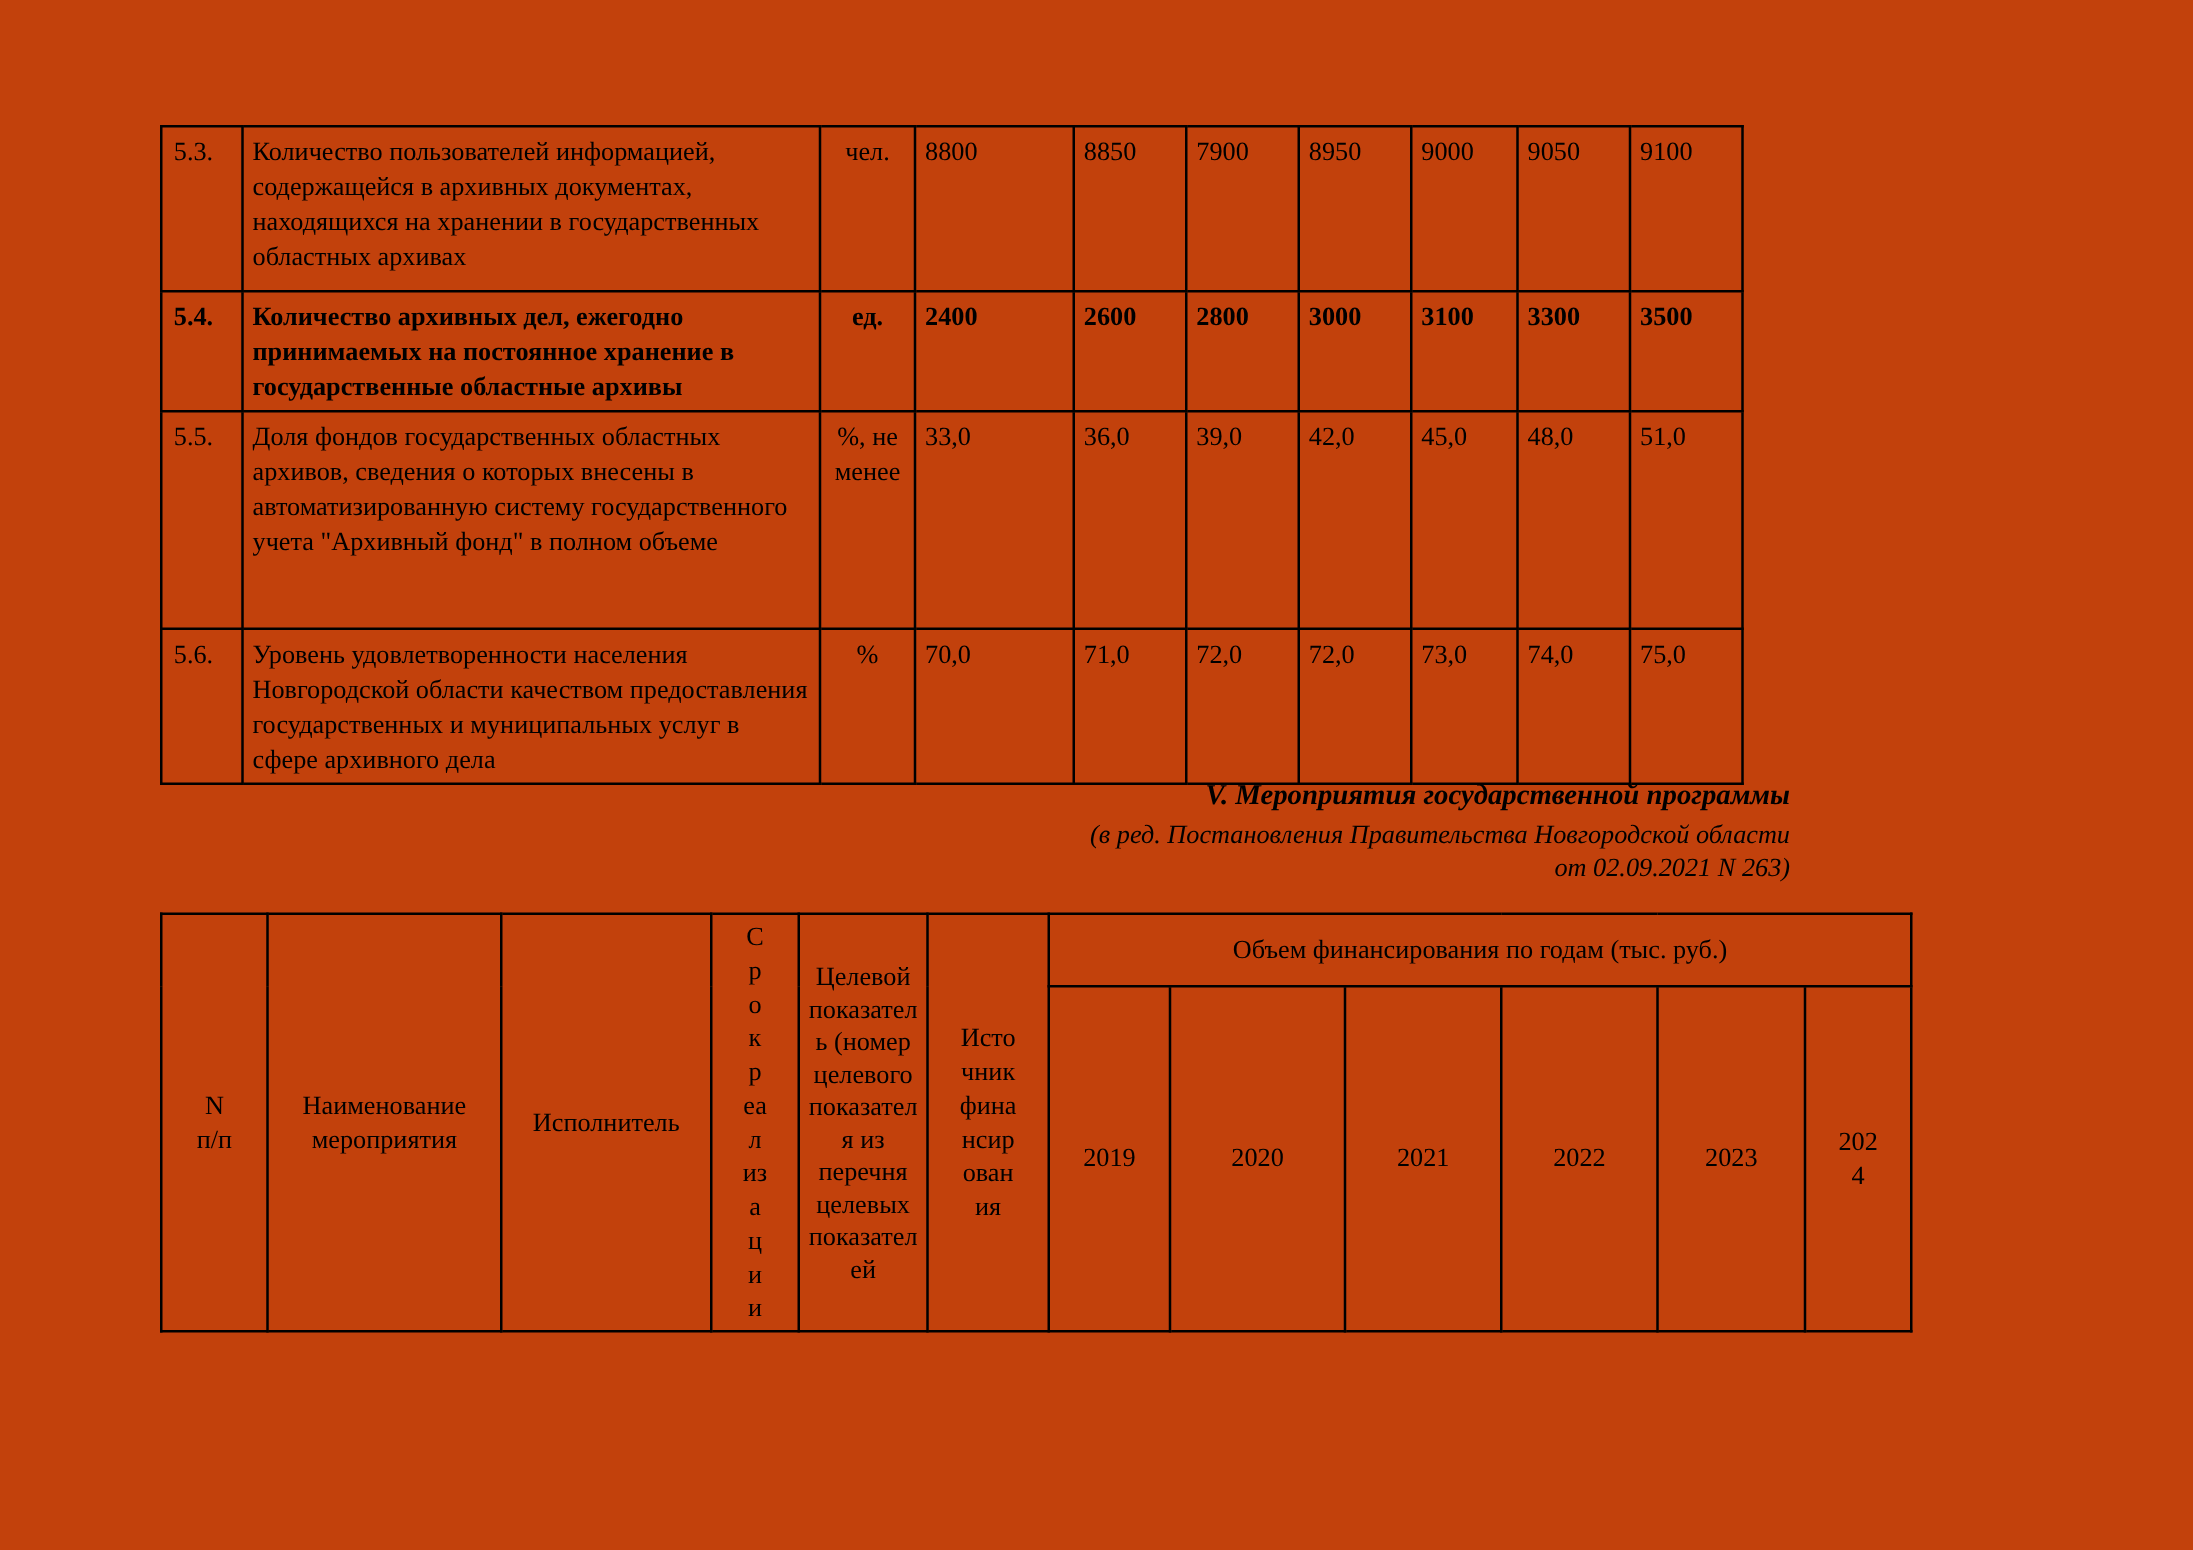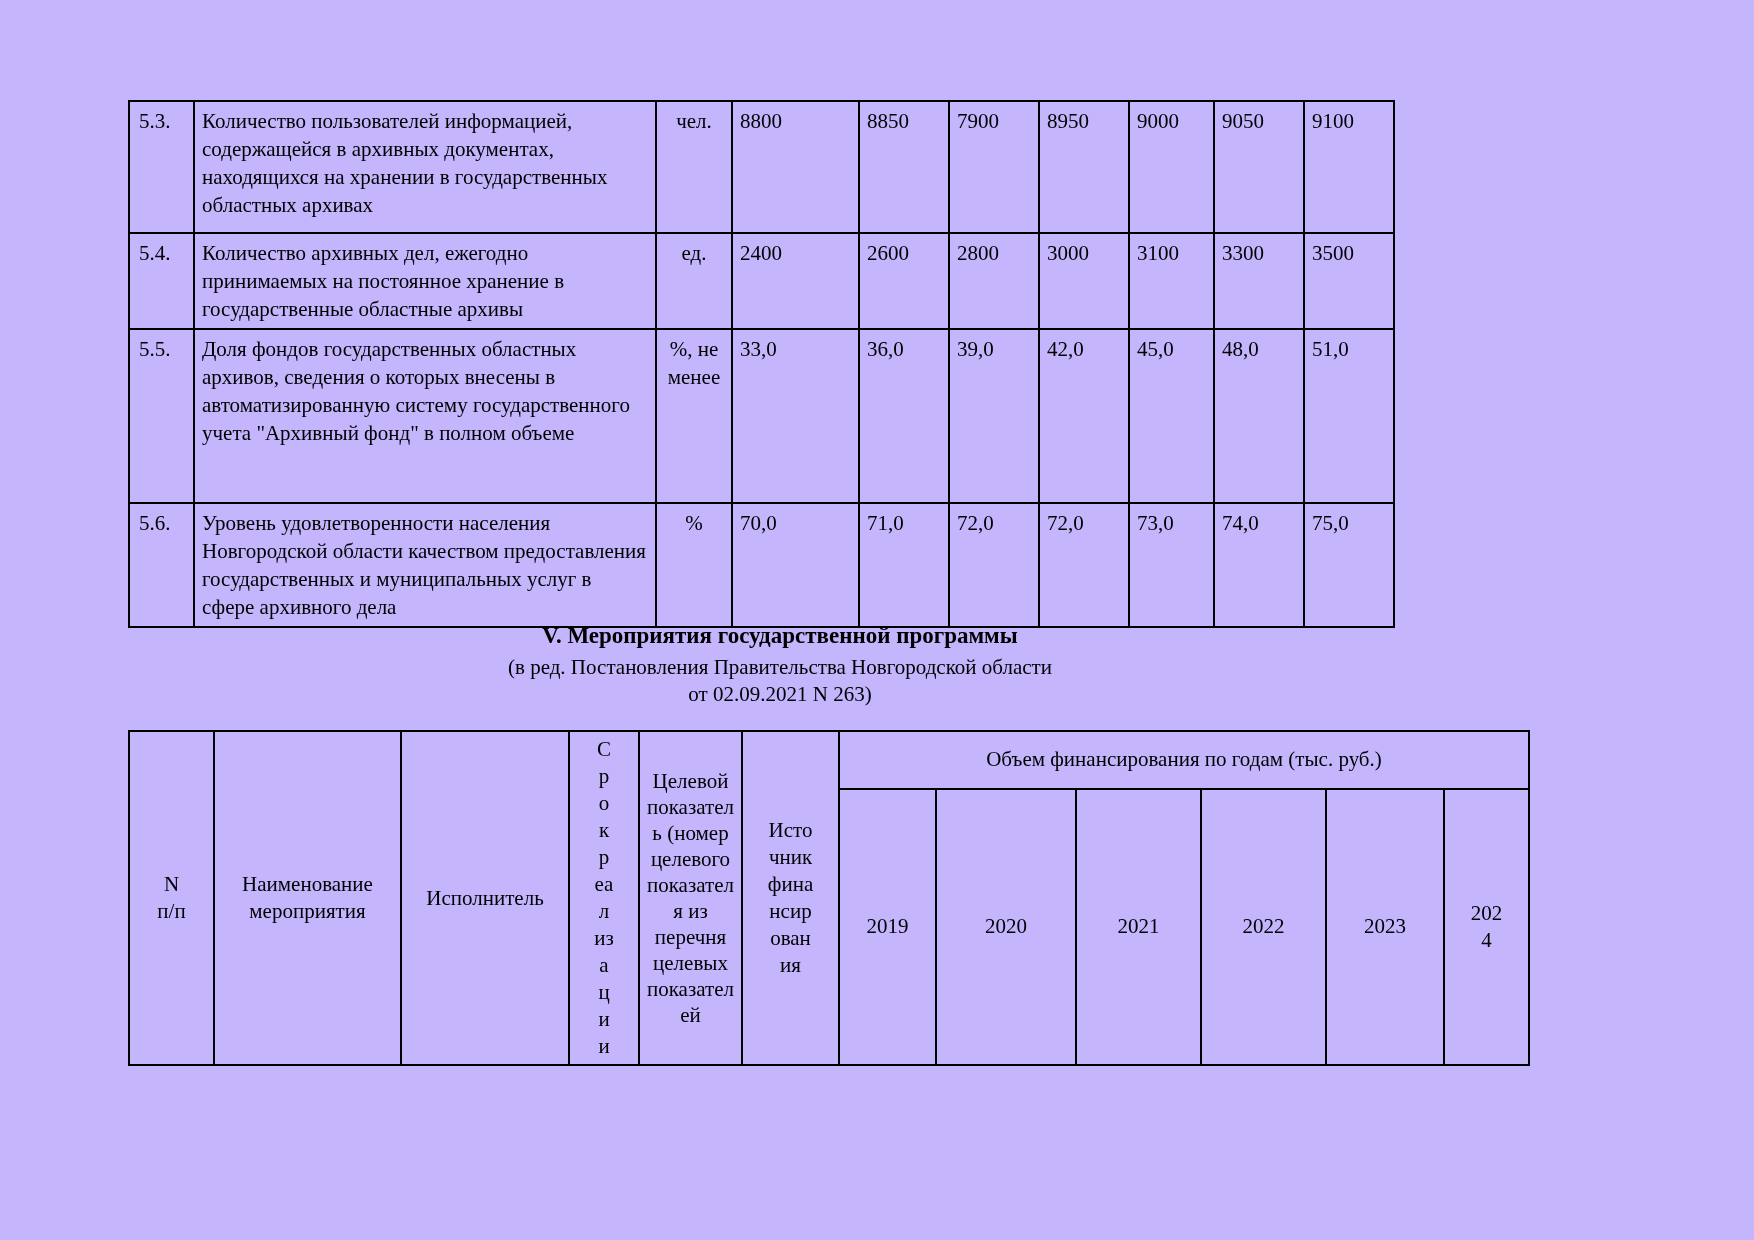--- a/index.html
+++ b/index.html
@@ -1,21 +1,21 @@
 <!DOCTYPE html>
 <html><head>
 <meta charset="utf-8">
 <style>
   * { margin: 0; padding: 0; box-sizing: border-box; }
   html, body { background: #ffffff; }
   .page {
     position: relative;
     width: 1754px;
     height: 1240px;
-    background: #c4b5fd;
+    background: #c2410c;
     color: #000000;
     font-family: "Liberation Serif", "DejaVu Serif", serif;
     overflow: hidden;
   }
 
   
   table { border-collapse: collapse; table-layout: fixed; }
   .indicators-table {
     position: absolute;
     left: 128px;
@@ -28,31 +28,32 @@
     font-size: 21px;
     line-height: 28px;
     padding: 5px 6px 5px 7px;
     overflow: hidden;
   }
   .indicators-table td.num-cell  { text-align: left; padding-left: 9px; }
   .indicators-table td.name-cell { text-align: left; }
   .indicators-table td.unit-cell { text-align: center; padding-left: 4px; padding-right: 4px; margin-left: 48px; }
   .indicators-table td.val-cell  { text-align: left; }
   .indicators-table tr.r1 { height: 132px; }
-  .indicators-table tr.r2 { height: 92px; }
+  .indicators-table tr.r2 { height: 92px; font-weight: bold; }
   .indicators-table tr.r3 { height: 174px; }
   .indicators-table tr.r4 { height: 124px; }
 
   
   .section-heading {
     position: absolute;
     left: 128px;
     top: 621px;
     width: 1304px;
-    text-align: center;
+    text-align: right;
+    font-style: italic;
   }
   .section-title {
     font-size: 23px;
     font-weight: bold;
     line-height: 30px;
     margin-bottom: 3px;
   }
   .section-subtitle {
     font-size: 21px;
     line-height: 27px;

